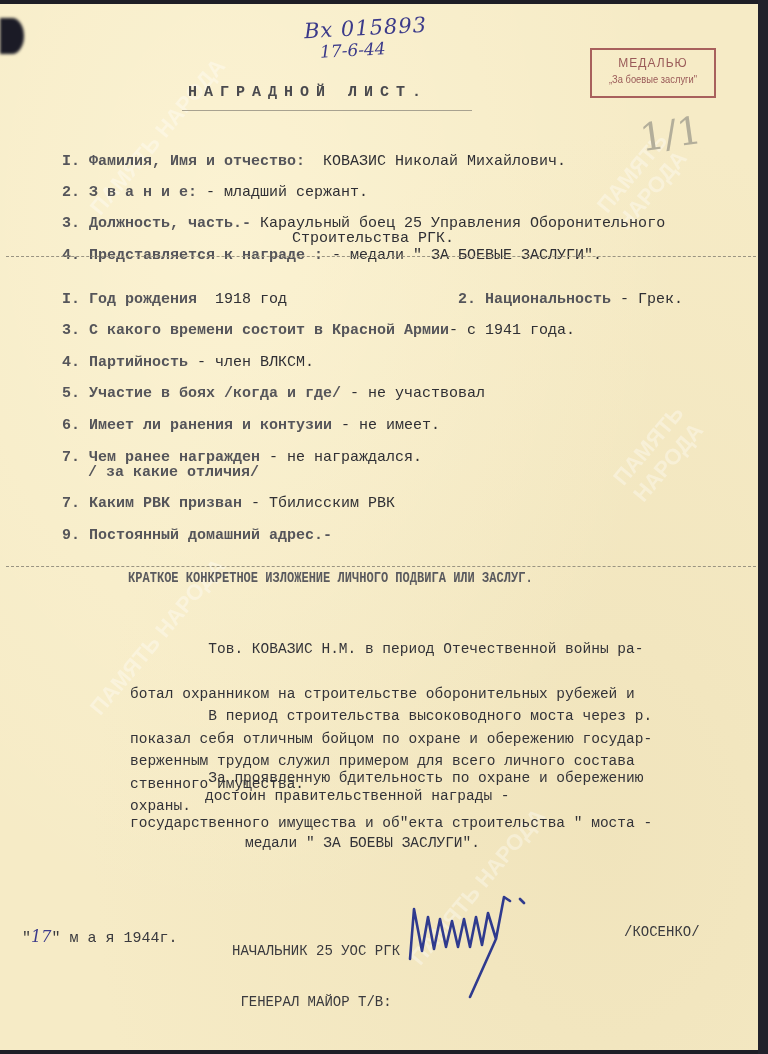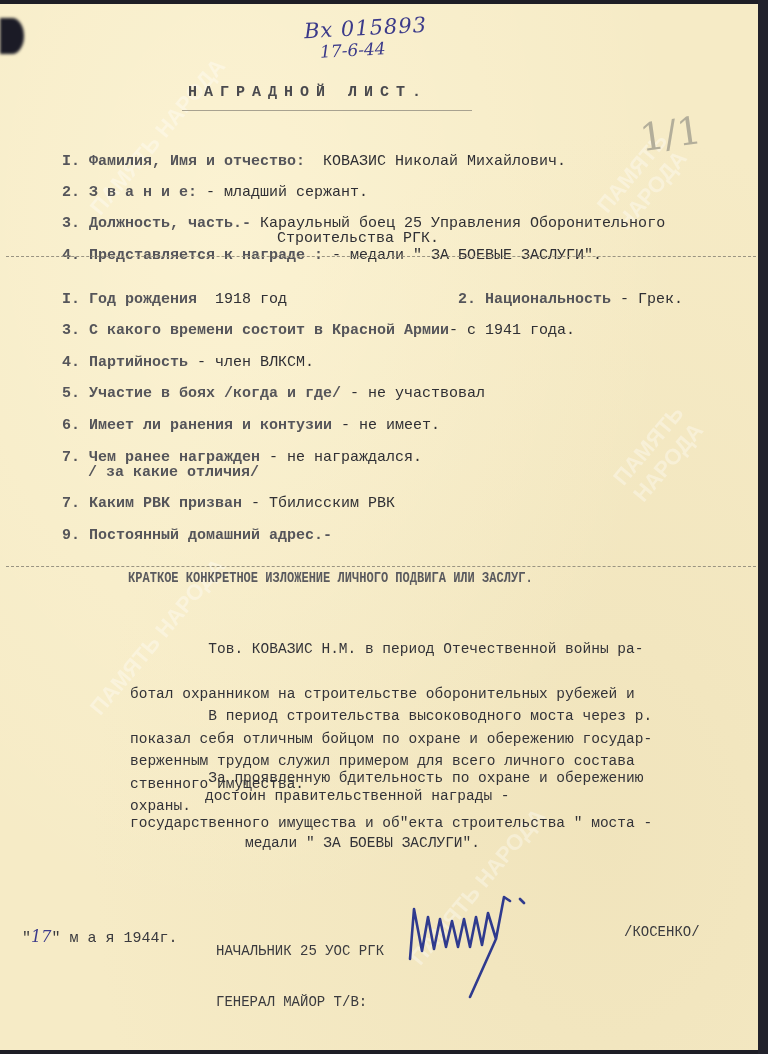--- a/index.html
+++ b/index.html
@@ -139,26 +139,27 @@
       white-space: pre;
     }
     .sig-day {
       font-family: "DejaVu Serif", serif;
       font-style: italic;
       color: #3b3a8a;
       font-size: 16px;
     }
     .signer {
       position: absolute;
-      left: 216px;
+      left: 232px;
       top: 905px;
       font-size: 14px;
       line-height: 17px;
       color: #3a3a3e;
       white-space: pre;
+      text-align: center;
     }
     .signature {
       position: absolute;
       left: 400px;
       top: 885px;
     }
     .signer-name {
       position: absolute;
       left: 624px;
       top: 920px;
@@ -184,36 +185,40 @@
 
   <div class="watermark" style="left:60px;top:120px;">ПАМЯТЬ НАРОДА</div>
   <div class="watermark" style="left:580px;top:120px;">ПАМЯТЬ НАРОДА</div>
   <div class="watermark" style="left:60px;top:620px;">ПАМЯТЬ НАРОДА</div>
   <div class="watermark" style="left:600px;top:400px;">ПАМЯТЬ НАРОДА</div>
   <div class="watermark" style="left:380px;top:870px;">ПАМЯТЬ НАРОДА</div>
 
   <div class="handwritten archive-no">Вх 015893</div>
   <div class="handwritten archive-date">17-6-44</div>
 
+  <div class="stamp">
+    <div class="l1">МЕДАЛЬЮ</div>
+    <div class="l2">„За боевые заслуги"</div>
+  </div>
 
   <div class="pencil-mark">1/1</div>
 
   <div class="title">НАГРАДНОЙ ЛИСТ.</div>
   <div class="title-rule"></div>
 
   <div class="line" style="left:26px;top:132px;">
     <span class="lbl">I. Фамилия, Имя и отчество:</span>  <span class="val">КОВАЗИС Николай Михайлович.</span>
   </div>
   <div class="line" style="left:26px;top:163px;">
     <span class="lbl">2. З в а н и е:</span> <span class="val">- младший сержант.</span>
   </div>
   <div class="line" style="left:26px;top:194px;">
     <span class="lbl">3. Должность, часть.-</span> <span class="val">Караульный боец 25 Управления Оборонительного</span>
   </div>
-  <div class="line" style="left:241px;top:209px;">
+  <div class="line" style="left:256px;top:209px;">
     <span class="val">Строительства РГК.</span>
   </div>
   <div class="line" style="left:26px;top:226px;">
     <span class="lbl">4. Представляется к награде :</span> <span class="val">- медали " ЗА БОЕВЫЕ ЗАСЛУГИ".</span>
   </div>
 
   <div class="rule" style="top:252px;"></div>
 
   <div class="line" style="left:26px;top:270px;">
     <span class="lbl">I. Год рождения</span>  <span class="val">1918 год</span>

